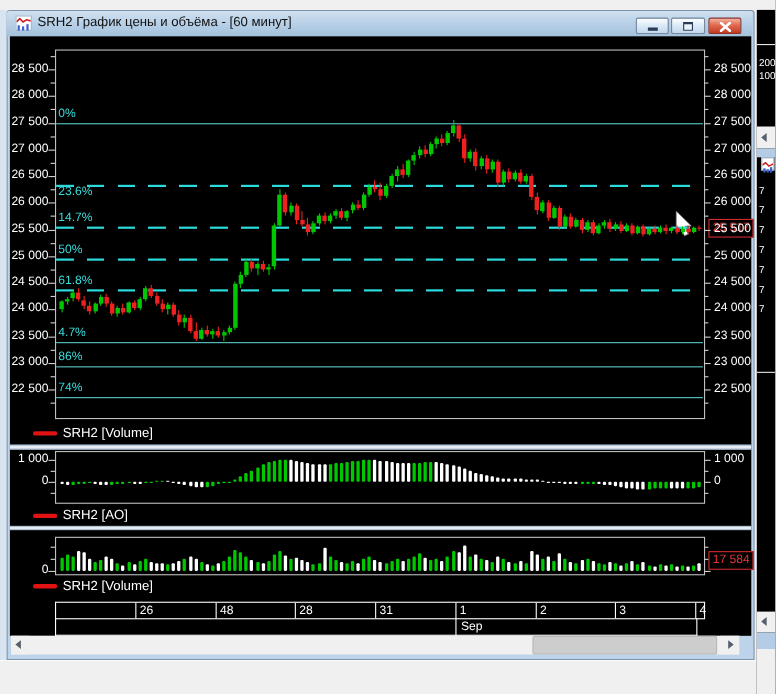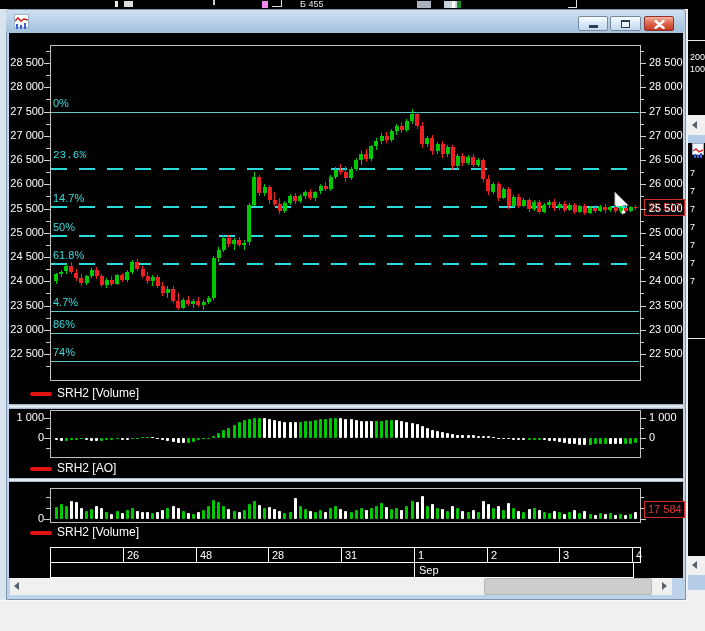--- a/index.html
+++ b/index.html
@@ -61,33 +61,20 @@
   .tri-l{top:4px;left:4px;border-right:5px solid #55606c;border-left:none;}
   .tri-r{top:4px;left:7px;border-left:5px solid #55606c;border-right:none;}
   #sb-thumb{left:484px;top:578px;width:168px;height:17px;background:#cdcdcd;border:1px solid #b8b8b8;box-sizing:border-box;border-radius:2px;}
   #cursor{left:612px;top:192px;}
 </style>
 </head>
 <body>
 
 <div id="app">
 
-  <div class="abs" id="top-strip">
-    <div class="frag" style="left:115px;top:1px;width:3px;height:6px;background:#e8e8e8"></div>
-    <div class="frag" style="left:124px;top:1px;width:9px;height:6px;background:#dcdcdc"></div>
-    <div class="frag" style="left:213px;top:0;width:2px;height:5px;background:#cccccc"></div>
-    <div class="frag" style="left:262px;top:1px;width:6px;height:7px;background:#f08cf0"></div>
-    <div class="frag" style="left:272px;top:0;width:9px;height:6px;border-right:1px solid #e0e0e0;border-bottom:1px solid #e0e0e0"></div>
-    <div class="frag" id="frag-text">Б 455</div>
-    <div class="frag" style="left:417px;top:1px;width:14px;height:7px;background:#aab4be"></div>
-    <div class="frag" style="left:444px;top:1px;width:16px;height:7px;background:#c8d2dc"></div>
-    <div class="frag" style="left:452px;top:1px;width:3px;height:7px;background:#ffffff"></div>
-    <div class="frag" style="left:457px;top:1px;width:4px;height:7px;background:#1f8a1f"></div>
-    <div class="frag" style="left:568px;top:0;width:8px;height:7px;border-right:1px solid #e0e0e0;border-bottom:1px solid #e0e0e0"></div>
-  </div>
 
   <div class="abs" id="left-strip"></div>
   <div class="abs" id="bottom-bg"></div>
 
   <div class="abs" id="right-strip">
     <div class="rs-line" style="top:31px"></div>
     <div class="rs-lbl" style="top:43px">200</div>
     <div class="rs-lbl" style="top:55px">100</div>
     <div class="rs-grey" style="top:106px;height:20px">
       <span class="tri tri-l" style="top:6px;left:4px"></span>
@@ -122,20 +109,21 @@
 
   <div class="abs" id="titlebar"></div>
   <div class="abs" id="title-icon">
     <svg width="13" height="12" viewBox="0 0 13 12">
         <polyline points="0,4 3,1 6,4 9,2 13,3" fill="none" stroke="#d02020" stroke-width="1.5"></polyline>
         <rect x="1" y="7" width="2" height="5" fill="#3a5fd0"></rect>
         <rect x="5" y="8" width="2" height="4" fill="#3a5fd0"></rect>
         <rect x="9" y="6" width="2" height="6" fill="#3a5fd0"></rect>
       </svg>
   </div>
+  <div class="abs" id="title-text">SRH2 График цены и объёма - [60 минут]</div>
 
   <div class="win-btn" id="btn-min">
     <span class="glyph-min"></span>
   </div>
   <div class="win-btn" id="btn-max">
     <span class="glyph-max"></span>
   </div>
   <div class="win-btn" id="btn-close">
     <svg style="position:absolute;left:9px;top:3px" width="11" height="9" viewBox="0 0 11 9">
         <path d="M1.5,1 L9.5,8 M9.5,1 L1.5,8" stroke="#ffffff" stroke-width="2.4" stroke-linecap="round"></path>
@@ -260,21 +248,21 @@
     <div style="position: absolute; left: 640px; top: 329.8px; width: 6px; height: 1px; background: rgb(207, 207, 207);"></div>
     <div style="position: absolute; left: 46px; top: 341.9px; width: 4px; height: 1px; background: rgb(207, 207, 207);"></div>
     <div style="position: absolute; left: 640px; top: 341.9px; width: 4px; height: 1px; background: rgb(207, 207, 207);"></div>
     <div style="position: absolute; left: 44px; top: 354px; width: 6px; height: 1px; background: rgb(207, 207, 207);"></div>
     <div style="position: absolute; left: 640px; top: 354px; width: 6px; height: 1px; background: rgb(207, 207, 207);"></div>
     <div style="position: absolute; left: 46px; top: 366.1px; width: 4px; height: 1px; background: rgb(207, 207, 207);"></div>
     <div style="position: absolute; left: 640px; top: 366.1px; width: 4px; height: 1px; background: rgb(207, 207, 207);"></div>
     <div style="position: absolute; left: 51px; top: 112px; width: 588px; height: 1px; background: rgb(93, 201, 201);"></div>
     <div class="lbl cyan" style="position: absolute; left: 53px; top: 97px;">0%</div>
     <div style="position: absolute; left: 51px; top: 168px; width: 588px; height: 2px; background: repeating-linear-gradient(90deg, rgb(43, 219, 219) 0px, rgb(43, 219, 219) 16px, transparent 16px, transparent 28px);"></div>
-    <div class="lbl cyan" style="position: absolute; left: 53px; top: 149px; font-family: Liberation Mono, monospace;">23.6%</div>
+    <div class="lbl cyan" style="position: absolute; left: 53px; top: 168px;">23.6%</div>
     <div style="position: absolute; left: 51px; top: 206px; width: 588px; height: 2px; background: repeating-linear-gradient(90deg, rgb(43, 219, 219) 0px, rgb(43, 219, 219) 16px, transparent 16px, transparent 28px);"></div>
     <div class="lbl cyan" style="position: absolute; left: 53px; top: 192px;">14.7%</div>
     <div style="position: absolute; left: 51px; top: 235px; width: 588px; height: 2px; background: repeating-linear-gradient(90deg, rgb(43, 219, 219) 0px, rgb(43, 219, 219) 16px, transparent 16px, transparent 28px);"></div>
     <div class="lbl cyan" style="position: absolute; left: 53px; top: 221px;">50%</div>
     <div style="position: absolute; left: 51px; top: 263px; width: 588px; height: 2px; background: repeating-linear-gradient(90deg, rgb(43, 219, 219) 0px, rgb(43, 219, 219) 16px, transparent 16px, transparent 28px);"></div>
     <div class="lbl cyan" style="position: absolute; left: 53px; top: 249px;">61.8%</div>
     <div style="position: absolute; left: 51px; top: 311px; width: 588px; height: 1px; background: rgb(93, 201, 201);"></div>
     <div class="lbl cyan" style="position: absolute; left: 53px; top: 296px;">4.7%</div>
     <div style="position: absolute; left: 51px; top: 333px; width: 588px; height: 1px; background: rgb(93, 201, 201);"></div>
     <div class="lbl cyan" style="position: absolute; left: 53px; top: 318px;">86%</div>

